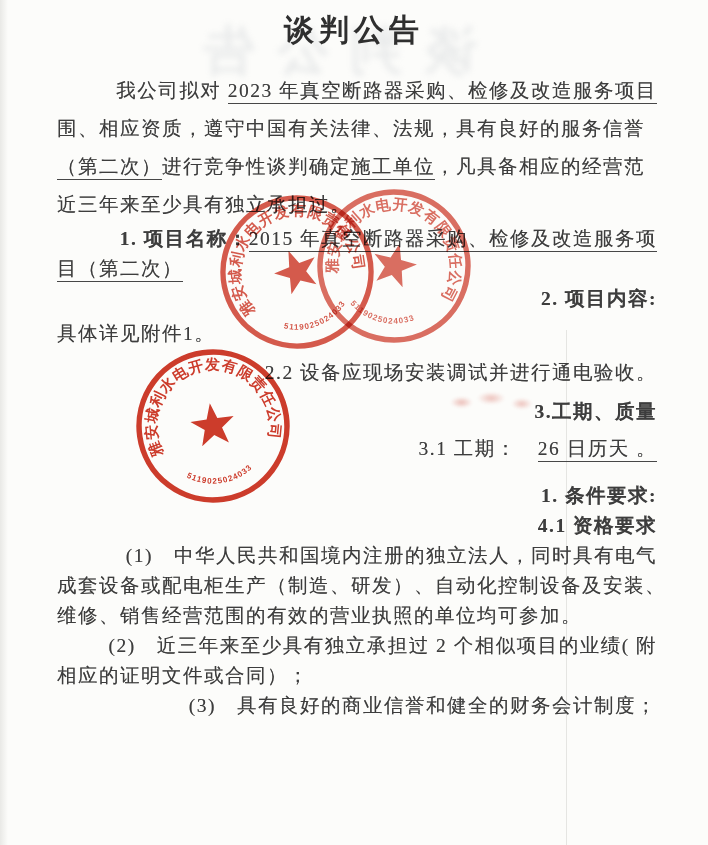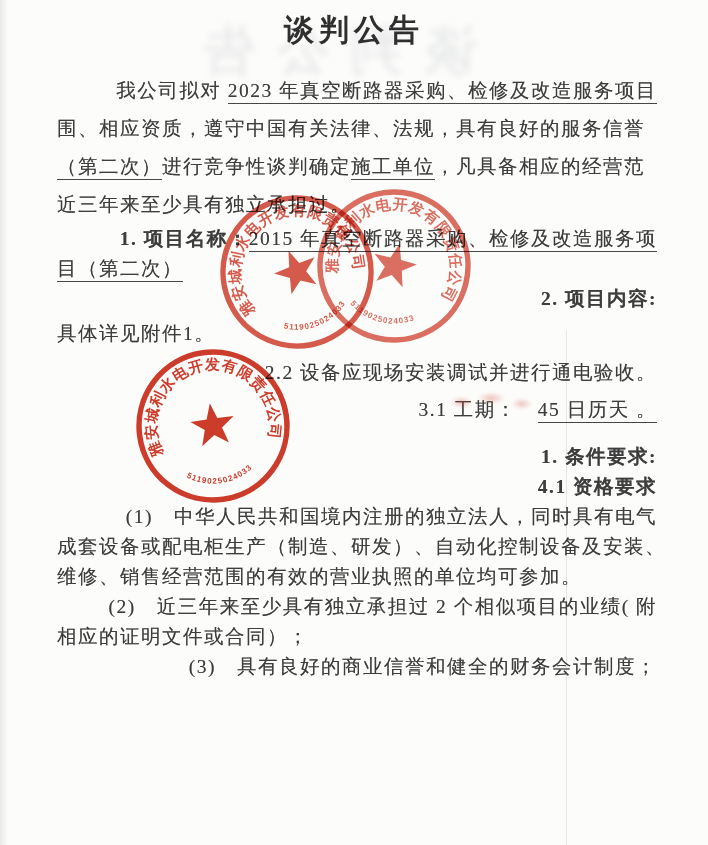--- a/index.html
+++ b/index.html
@@ -55,21 +55,22 @@
   <div class="body-text">
       <div class="line lh38 ind"><span>我公司拟对 </span><span class="u">2023 年真空断路器采购、检修及改造服务项目</span></div>
       <div class="line lh38"><span>围、相应资质，遵守中国有关法律、法规，具有良好的服务信誉</span></div>
       <div class="line lh38"><span class="u">（第二次）</span><span>进行竞争性谈判确定</span><span class="u">施工单位</span><span>，凡具备相应的经营范</span></div>
       <div class="line lh38"><span>近三年来至少具有独立承担过。</span></div>
       <div class="line lh30 ind"><span class="b">1. 项目名称：</span><span class="u">2015 年真空断路器采购、检修及改造服务项</span></div>
       <div class="line lh30"><span class="u">目（第二次）</span></div>
       <div class="line lh30 ind"><span class="b">2. 项目内容:</span></div>
       <div class="line lh39"><span>具体详见附件1。</span></div>
       <div class="line lh39 ind"><span>2.2 设备应现场安装调试并进行通电验收。</span></div>
-      <div class="line lh36 ind"><span>3.1 工期：</span><span>　</span><span class="u">45 日历天 。</span></div>
+      <div class="line lh39 ind"><span class="b">3.工期、质量</span></div>
+      <div class="line lh36 ind"><span>3.1 工期：</span><span>　</span><span class="u">26 日历天 。</span></div>
       <div class="line lh30 mt14 ind"><span class="b">1. 条件要求:</span></div>
       <div class="line lh30 ind"><span class="b">4.1 资格要求</span></div>
       <div class="line lh30 ind"><span>(1)　中华人民共和国境内注册的独立法人，同时具有电气</span></div>
       <div class="line lh30"><span>成套设备或配电柜生产（制造、研发）、自动化控制设备及安装、</span></div>
       <div class="line lh30"><span>维修、销售经营范围的有效的营业执照的单位均可参加。</span></div>
       <div class="line lh30 ind"><span>(2)　近三年来至少具有独立承担过 2 个相似项目的业绩( 附</span></div>
       <div class="line lh30"><span>相应的证明文件或合同）；</span></div>
       <div class="line lh30 ind"><span>(3)　具有良好的商业信誉和健全的财务会计制度；</span></div>
     </div>
 

